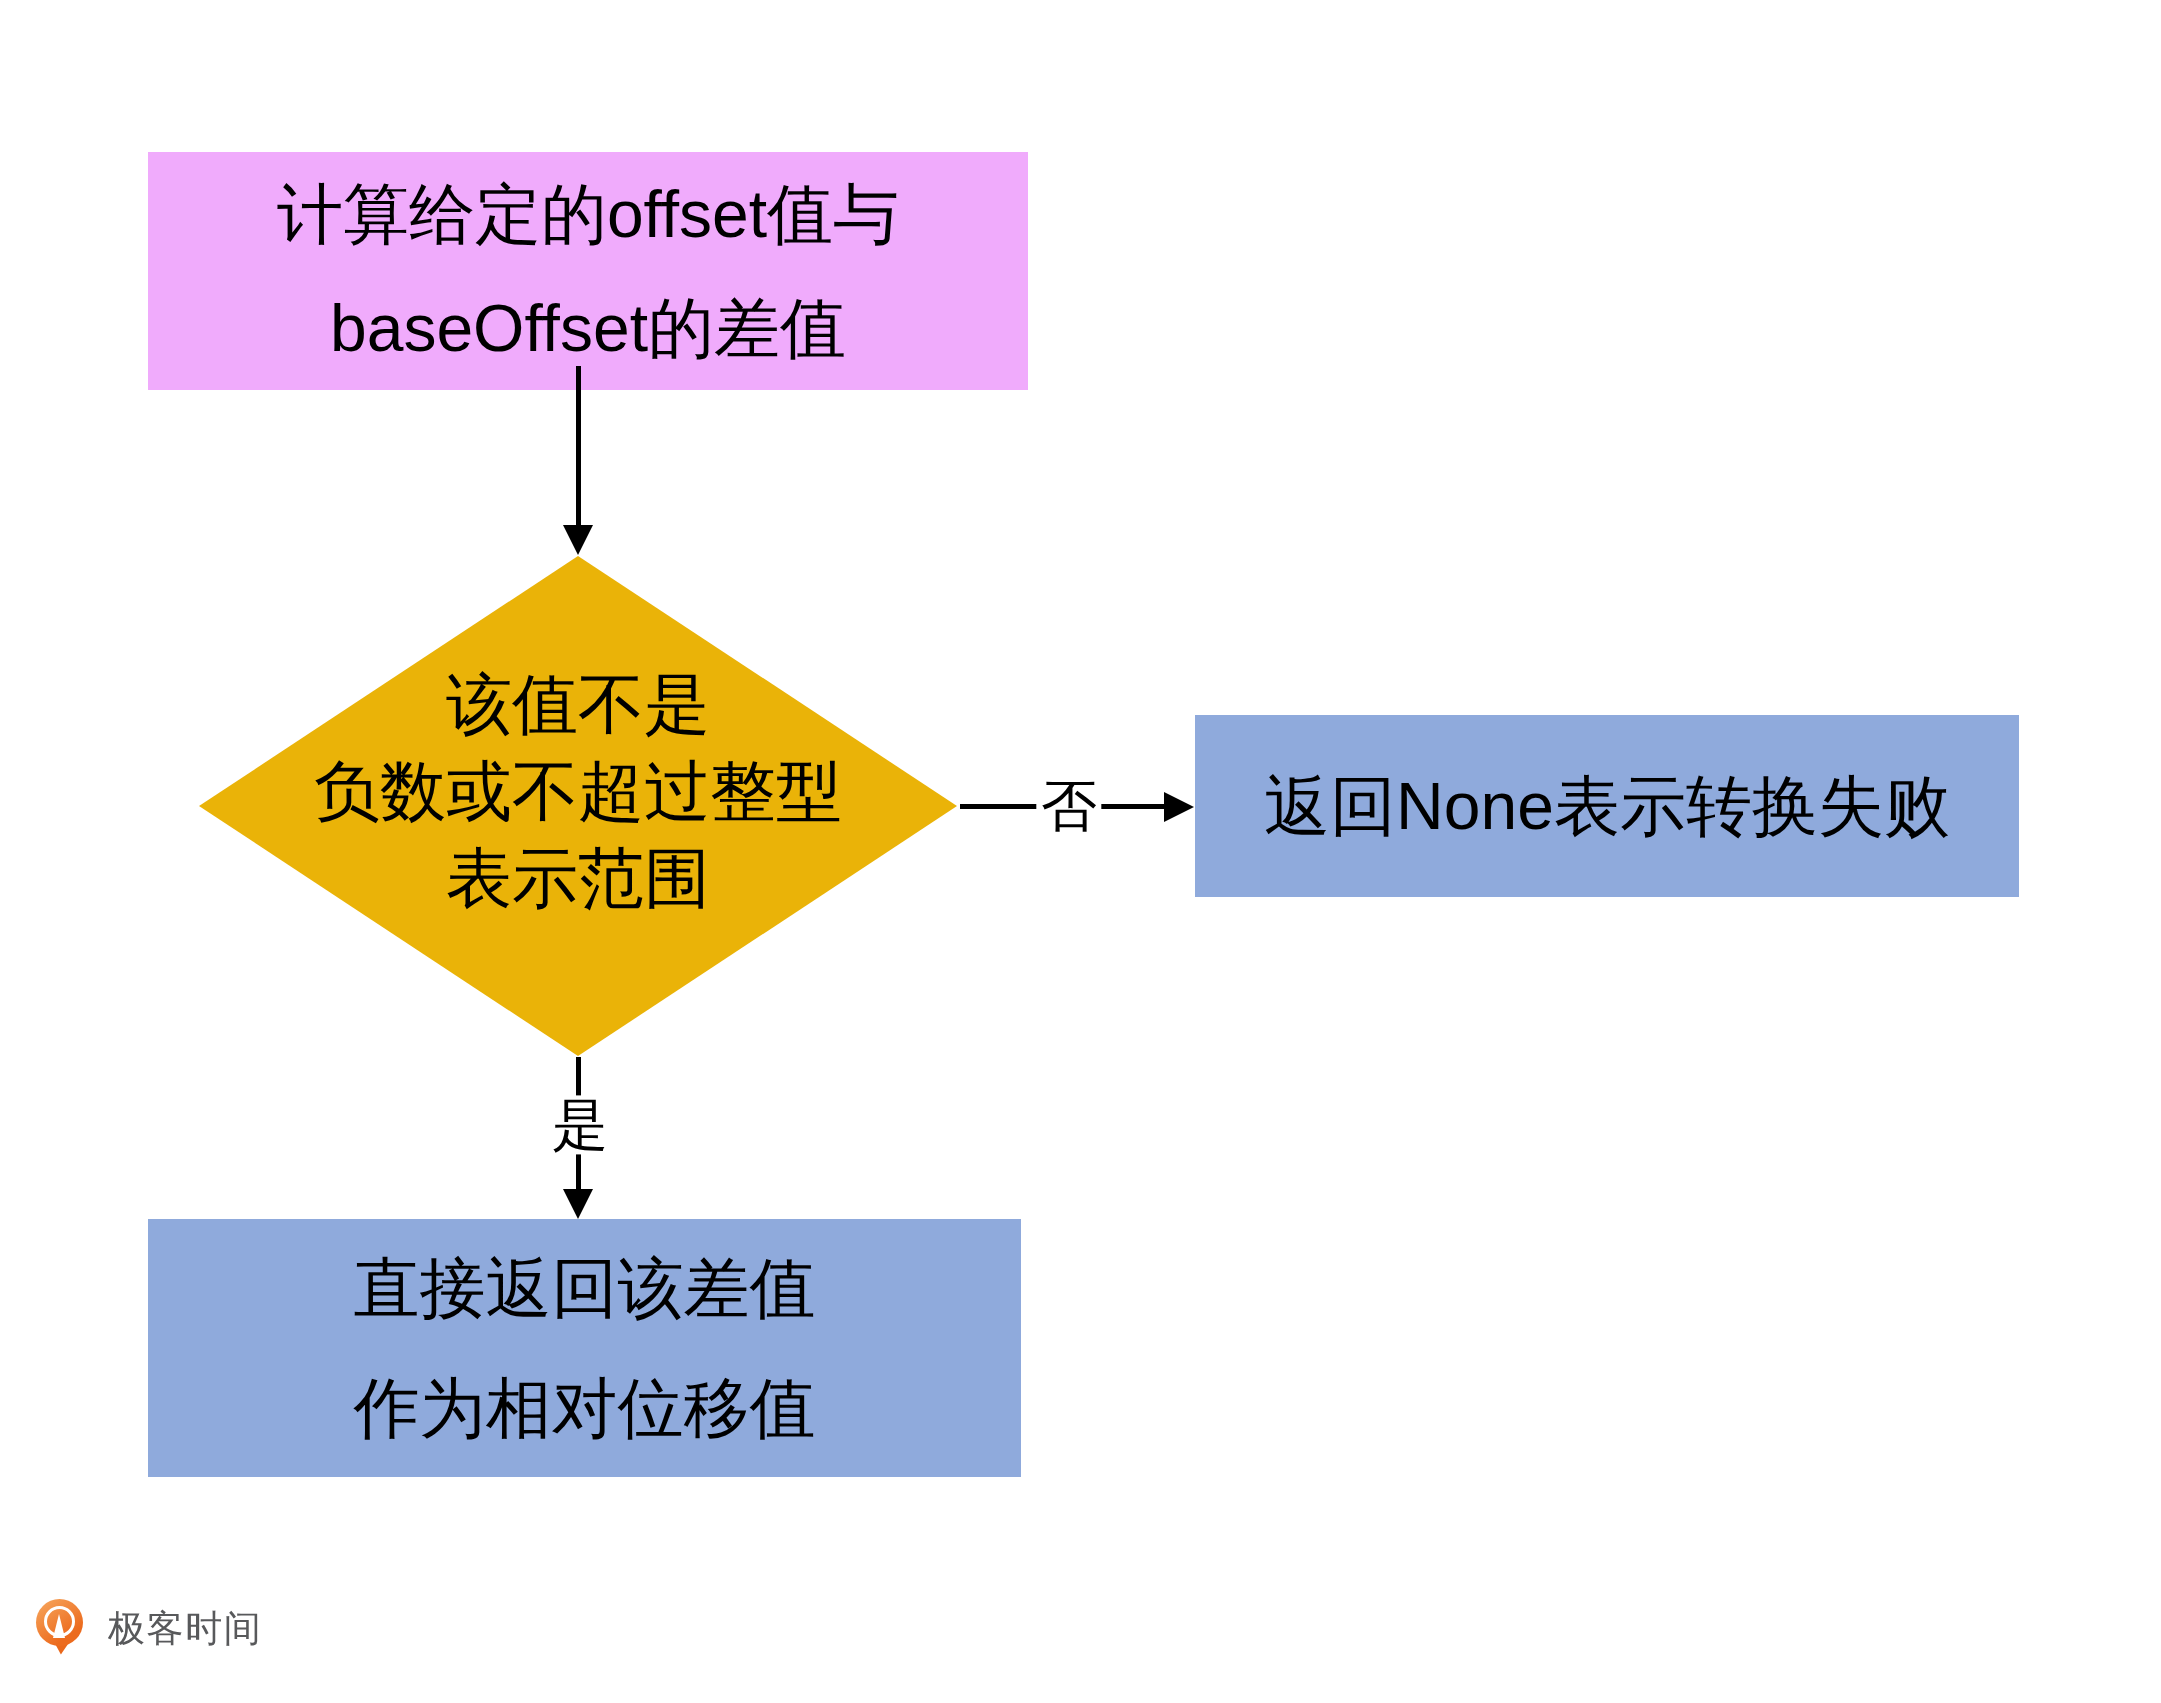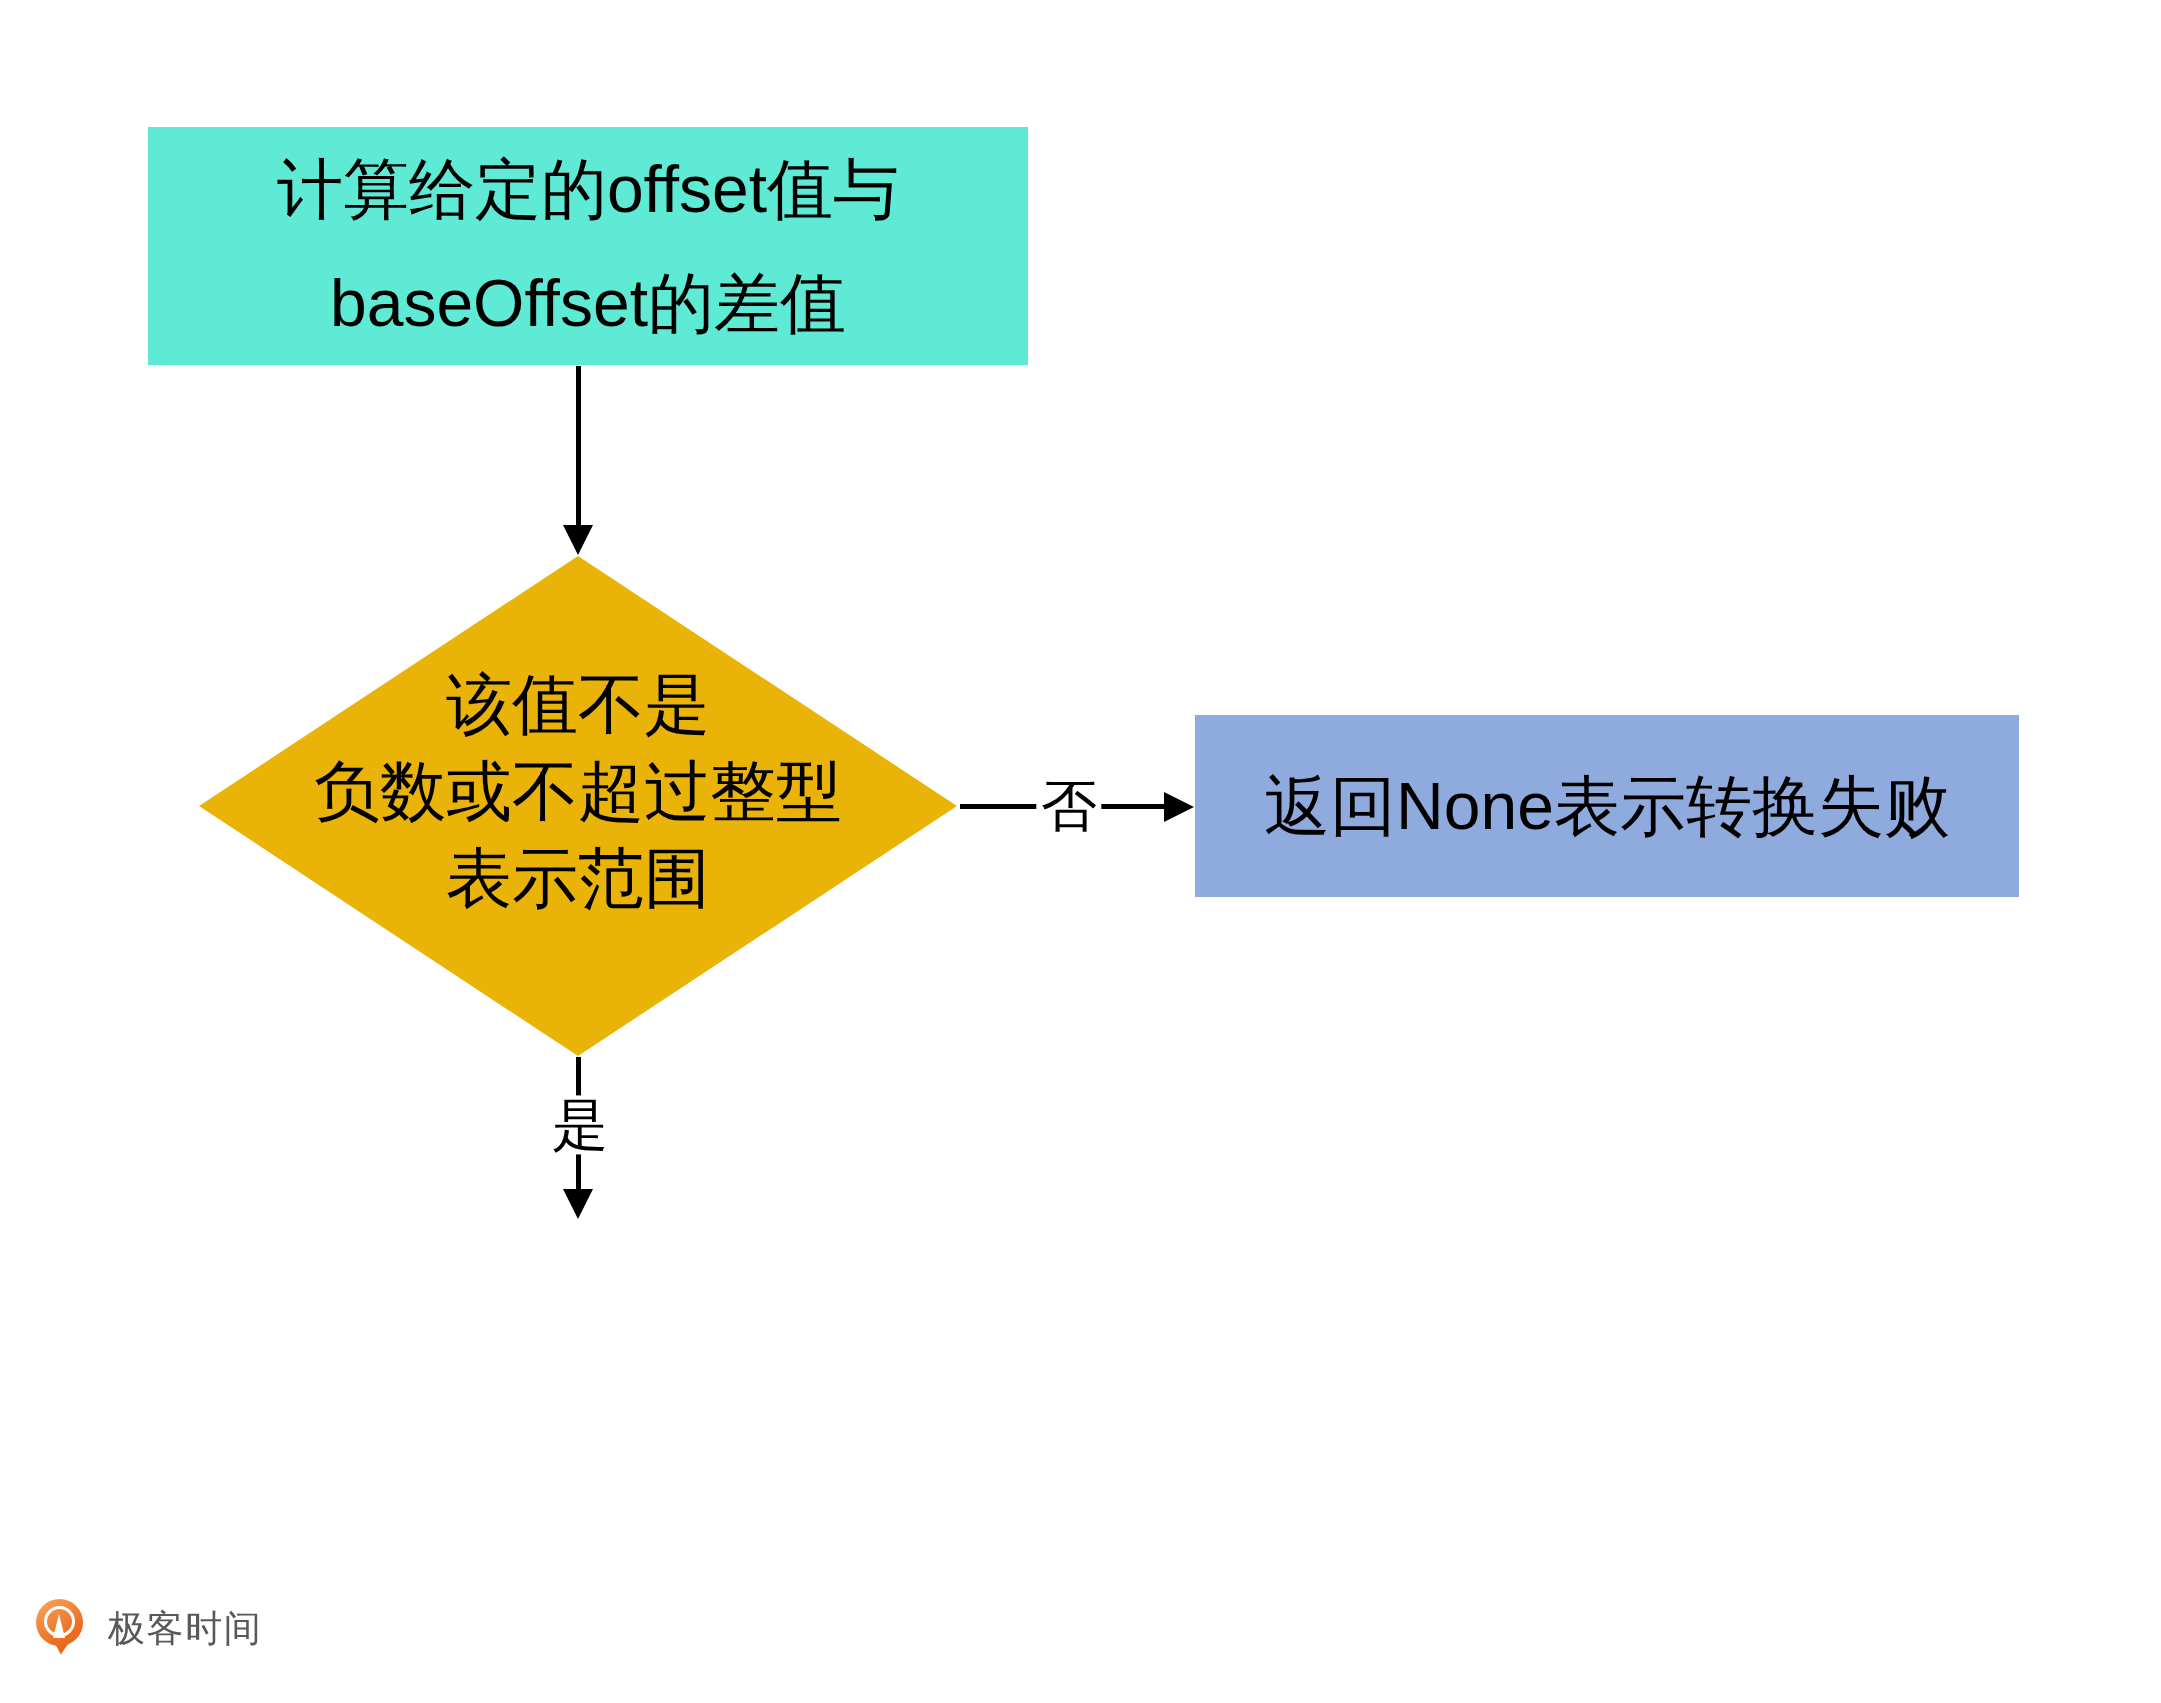--- a/index.html
+++ b/index.html
@@ -69,21 +69,21 @@
     border:3.9px solid #fff;border-radius:50%;}
   .brand-needle{position:absolute;left:17px;top:15px;width:0;height:0;
     border-left:6.3px solid transparent;border-right:6.3px solid transparent;border-bottom:24px solid #fff;}
   .brand-text{margin-left:25px;font-size:37px;line-height:41px;color:#58595B;letter-spacing:1.6px;}
 </style>
 </head>
 <body>
 
 <div class="canvas">
 
-  <div class="node rect box-start" style="background-color: #5eead4;">计算给定的offset值与
+  <div class="node rect box-start" style="background-color: #f0abfc; margin-top: 25px;">计算给定的offset值与
 baseOffset的差值</div>
 
   <div class="edge-line line-v1"></div>
   <div class="arrowhead head-down-1"></div>
 
   <div class="diamond" style="background-color: #eab308;">
     <div class="diamond-label">该值不是
 负数或不超过整型
 表示范围</div>
   </div>
@@ -91,20 +91,22 @@
   <div class="edge-line line-h-no"></div>
   <div class="arrowhead head-right-no"></div>
   <div class="edge-label label-no">否</div>
 
   <div class="node rect box-fail" style="background-color: rgb(143, 170, 220);">返回None表示转换失败</div>
 
   <div class="edge-line line-v-yes"></div>
   <div class="arrowhead head-down-yes"></div>
   <div class="edge-label label-yes">是</div>
 
+  <div class="node rect box-success" style="background-color: rgb(143, 170, 220);">直接返回该差值
+作为相对位移值</div>
 
   <div class="brand">
     <div class="brand-icon">
       <div class="brand-tail"></div>
       <div class="brand-circle"></div>
       <div class="brand-ring"></div>
       <div class="brand-needle"></div>
     </div>
     <div class="brand-text" style="color: rgb(88, 89, 91);">极客时间</div>
   </div>

